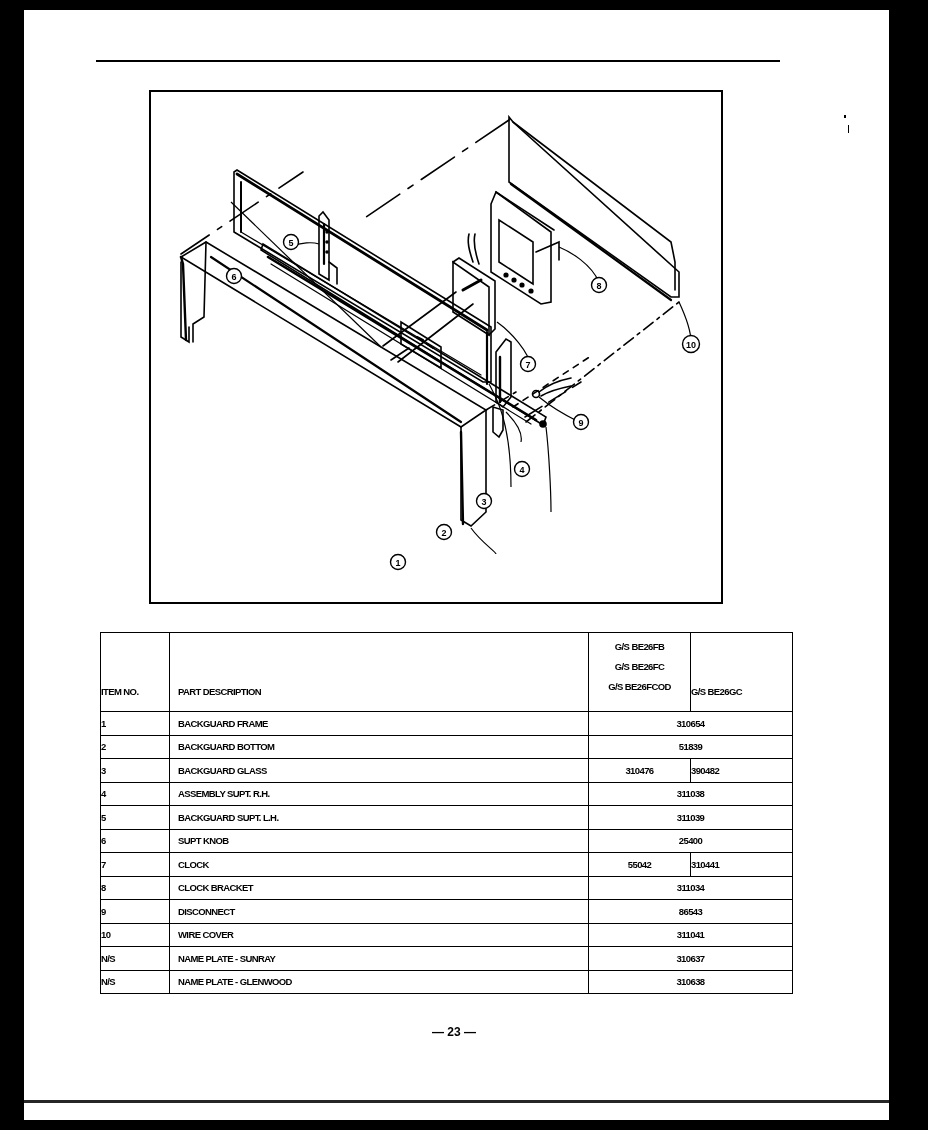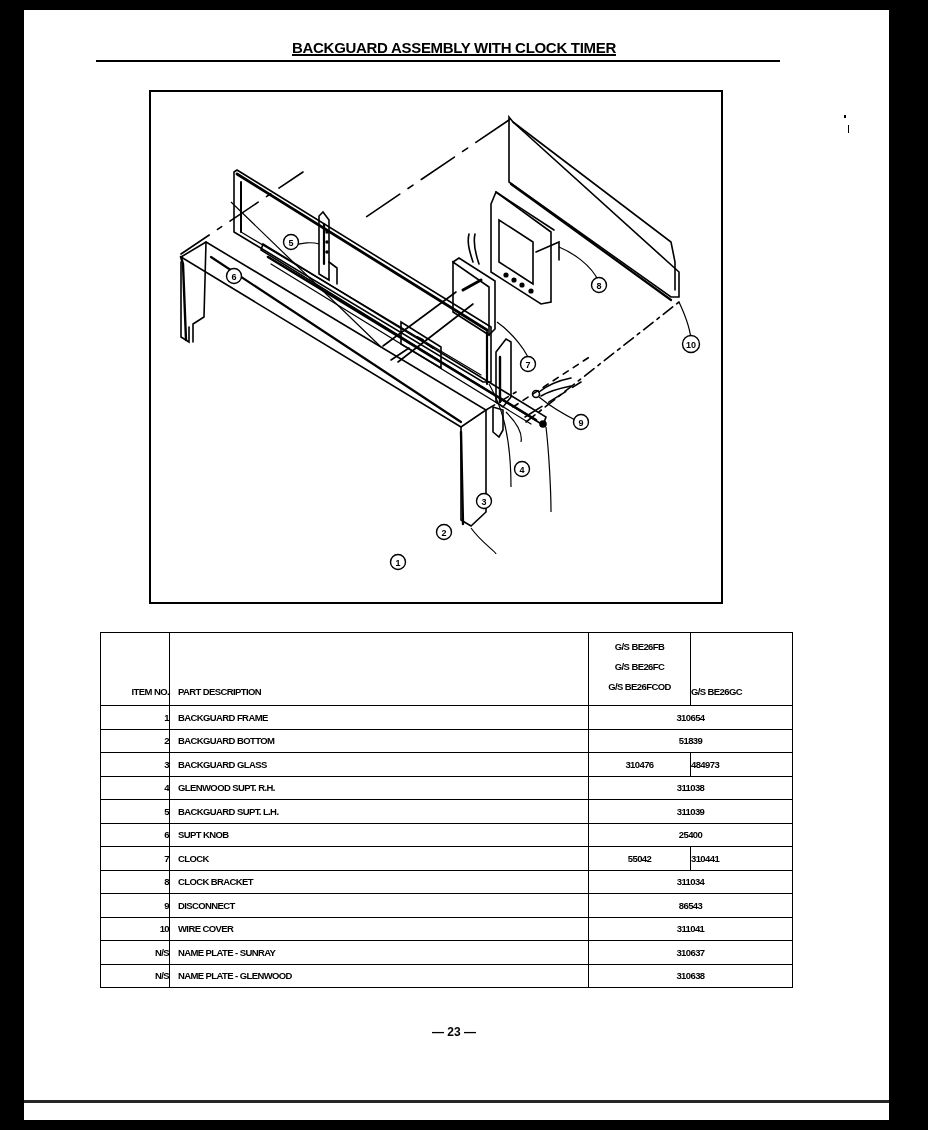--- a/index.html
+++ b/index.html
@@ -26,41 +26,40 @@
     .diagram-frame svg { position: absolute; left: 0; top: 0; }
     .callout text { font-family: "Liberation Sans", sans-serif; font-size: 9px; font-weight: bold; }
     .parts-table {
       position: absolute; left: 76px; top: 622px; border-collapse: collapse;
       font-family: "Liberation Sans", sans-serif; font-weight: bold; font-size: 9.5px; letter-spacing: -0.6px;
       color: #000;
     }
     .parts-table td, .parts-table th {
       border: 1.5px solid #000; padding: 0; height: 22.5px; vertical-align: middle;
     }
-    .parts-table th { font-weight: bold; vertical-align: bottom; padding-bottom: 8px; }
-    .col-item { width: 68px; text-align: right; }
+    .parts-table th { font-weight: bold; vertical-align: bottom; padding-bottom: 14px; }
+    .col-item { width: 68px; text-align: left; }
     .col-desc { width: 410px; text-align: left; padding-left: 8px !important; margin-top: 11px; }
     .col-m1 { width: 101px; text-align: center; }
     .col-m2 { width: 101px; text-align: left; }
     .model-stack div { line-height: 20px; }
     .page-number {
       position: absolute; left: 390px; top: 1015px; width: 80px; text-align: center;
       font-weight: bold; font-size: 12px;
     }
     .scan-edge-right {
       position: absolute; left: 889px; top: 0; width: 39px; height: 1130px; background: #000;
     }
     .speck { position: absolute; background: #000; }
   </style>
 </head>
 <body>
 
 <div class="page">
 
-  <div class="title">BACKGUARD ASSEMBLY WITH CLOCK TIMER</div>
   <div class="title-rule"></div>
 
   <div class="diagram-frame">
     <svg width="570" height="510" viewBox="0 0 570 510">
       <g fill="none" stroke="#000" stroke-width="1.6" stroke-linecap="round">
 
         <path d="M358 25 L358 90 L520 205 L528 205 L528 180 L362 30 Z"></path>
         <path d="M362 30 L520 150 L524 170 L524 198"></path>
         <path d="M360 92 L520 208" stroke-width="2.2"></path>
 
@@ -207,25 +206,25 @@
       </tr>
       <tr>
         <td class="col-item">2</td>
         <td class="col-desc">BACKGUARD BOTTOM</td>
         <td colspan="2" class="col-m1">51839</td>
       </tr>
       <tr>
         <td class="col-item">3</td>
         <td class="col-desc">BACKGUARD GLASS</td>
         <td class="col-m1">310476</td>
-        <td class="col-m2">484973</td>
+        <td class="col-m2">390482</td>
       </tr>
       <tr>
         <td class="col-item">4</td>
-        <td class="col-desc">GLENWOOD SUPT. R.H.</td>
+        <td class="col-desc">ASSEMBLY SUPT. R.H.</td>
         <td colspan="2" class="col-m1">311038</td>
       </tr>
       <tr>
         <td class="col-item">5</td>
         <td class="col-desc">BACKGUARD SUPT. L.H.</td>
         <td colspan="2" class="col-m1">311039</td>
       </tr>
       <tr>
         <td class="col-item">6</td>
         <td class="col-desc">SUPT KNOB</td>

